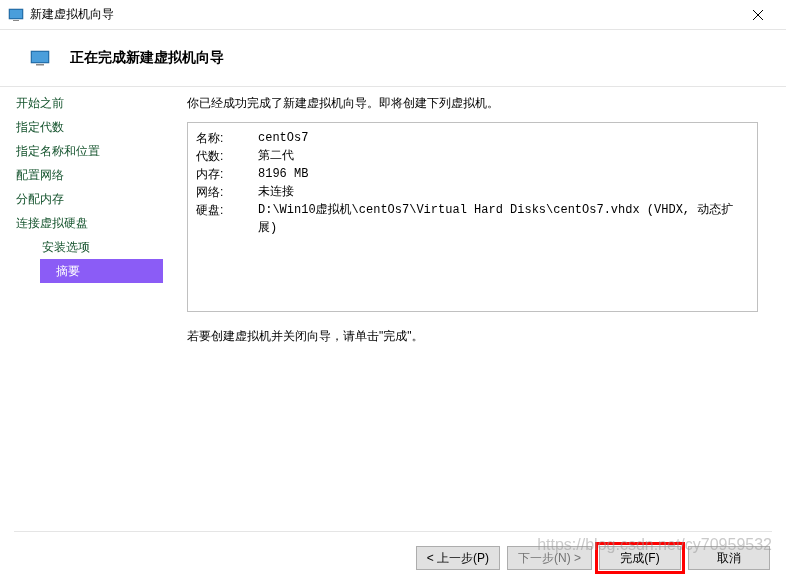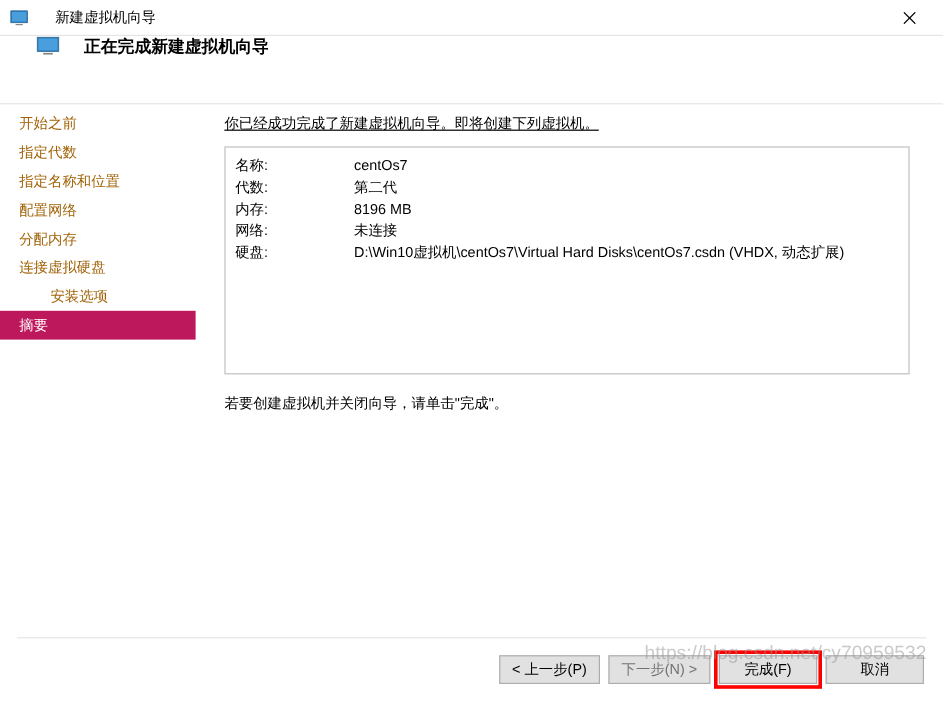--- a/index.html
+++ b/index.html
@@ -25,35 +25,34 @@
     }
     .titlebar-icon {
       width: 16px;
       height: 16px;
       margin-right: 6px;
     }
     .titlebar-title {
       flex: 1;
       font-size: 12px;
       color: #000;
-      margin-left: 16px;
     }
     .titlebar-close {
       width: 40px;
       height: 28px;
       display: flex;
       align-items: center;
       justify-content: center;
       cursor: pointer;
       font-size: 14px;
     }
     .header-area {
       height: 56px;
       display: flex;
-      align-items: flex-start;
+      align-items: center;
       padding-left: 30px;
     }
     .header-icon {
       width: 20px;
       height: 16px;
       margin-right: 20px;
     }
     .header-title {
       font-size: 14px;
       font-weight: bold;
@@ -67,67 +66,67 @@
     .content-area {
       display: flex;
       height: 434px;
     }
     .sidebar {
       width: 163px;
       padding-top: 4px;
     }
     .sidebar-item {
       padding: 4px 16px;
-      color: #a16207;
+      color: #14532d;
       cursor: pointer;
       font-size: 12px;
       line-height: 16px;
     }
     .sidebar-item.indent {
       padding-left: 42px;
     }
     .sidebar-item.active {
-      background: #be185d;
+      background: #8b5cf6;
       color: #fff;
+      margin-left: 40px;
     }
     .main-panel {
       flex: 1;
       padding: 8px 28px 0 24px;
     }
     .intro-text {
       font-size: 12px;
       color: #000;
       margin-bottom: 10px;
-      text-decoration: underline;
     }
     .desc-label {
       font-size: 12px;
       color: #000;
       margin-bottom: 4px;
     }
     .desc-box {
       border: 1px solid #c0c0c0;
       height: 190px;
       padding: 6px 8px;
       background: #fff;
       overflow: auto;
     }
     .desc-row {
       display: flex;
       font-size: 12px;
       line-height: 18px;
       color: #000;
-      gap: 37px;
     }
     .desc-key {
       width: 62px;
       flex-shrink: 0;
     }
     .desc-val {
       flex: 1;
+      font-family: Liberation Mono, monospace;
     }
     .footer-text {
       font-size: 12px;
       color: #000;
       margin-top: 16px;
     }
     .button-bar {
       position: absolute;
       bottom: 14px;
       right: 16px;
@@ -229,21 +228,21 @@
       <div class="desc-row">
         <span class="desc-key">内存:</span>
         <span class="desc-val">8196 MB</span>
       </div>
       <div class="desc-row">
         <span class="desc-key">网络:</span>
         <span class="desc-val">未连接</span>
       </div>
       <div class="desc-row">
         <span class="desc-key">硬盘:</span>
-        <span class="desc-val">D:\Win10虚拟机\centOs7\Virtual Hard Disks\centOs7.csdn (VHDX, 动态扩展)</span>
+        <span class="desc-val">D:\Win10虚拟机\centOs7\Virtual Hard Disks\centOs7.vhdx (VHDX, 动态扩展)</span>
       </div>
     </div>
     <div class="footer-text">若要创建虚拟机并关闭向导，请单击"完成"。</div>
   </div>
 </div>
 
 <div class="bottom-divider"></div>
 
 <div class="button-bar">
   <button class="btn">&lt; 上一步(P)</button>

